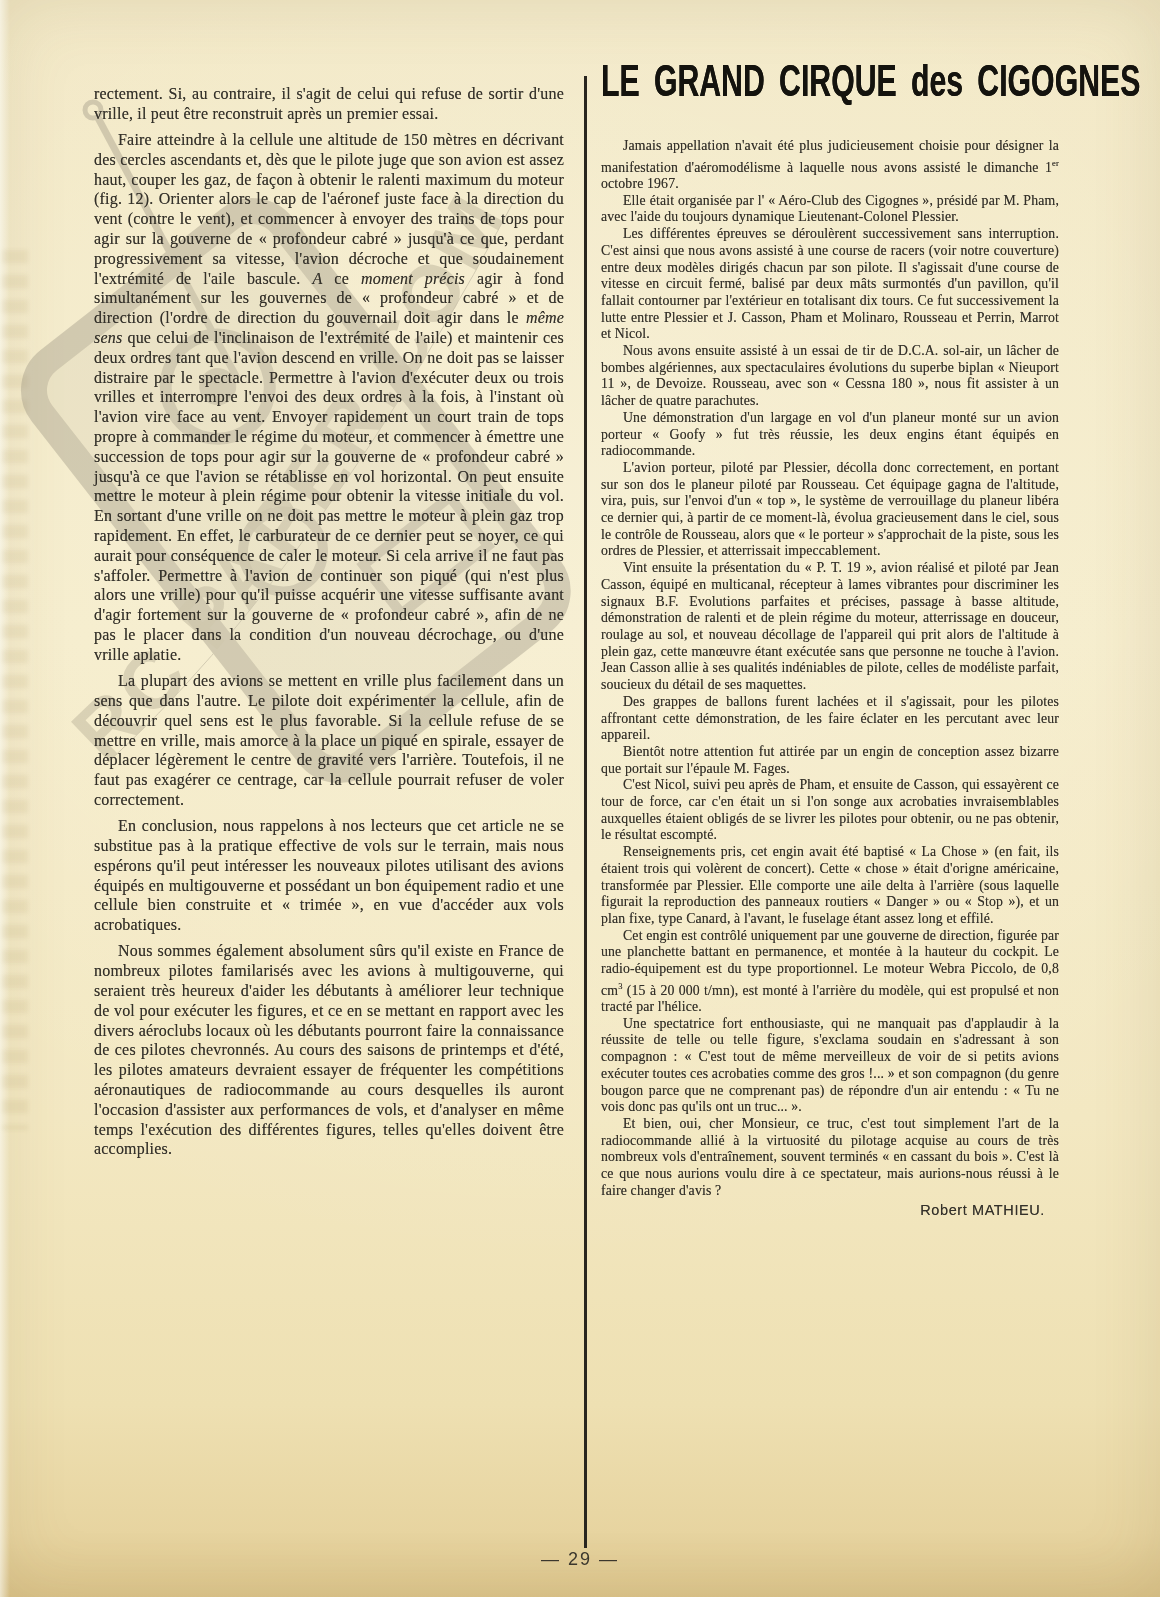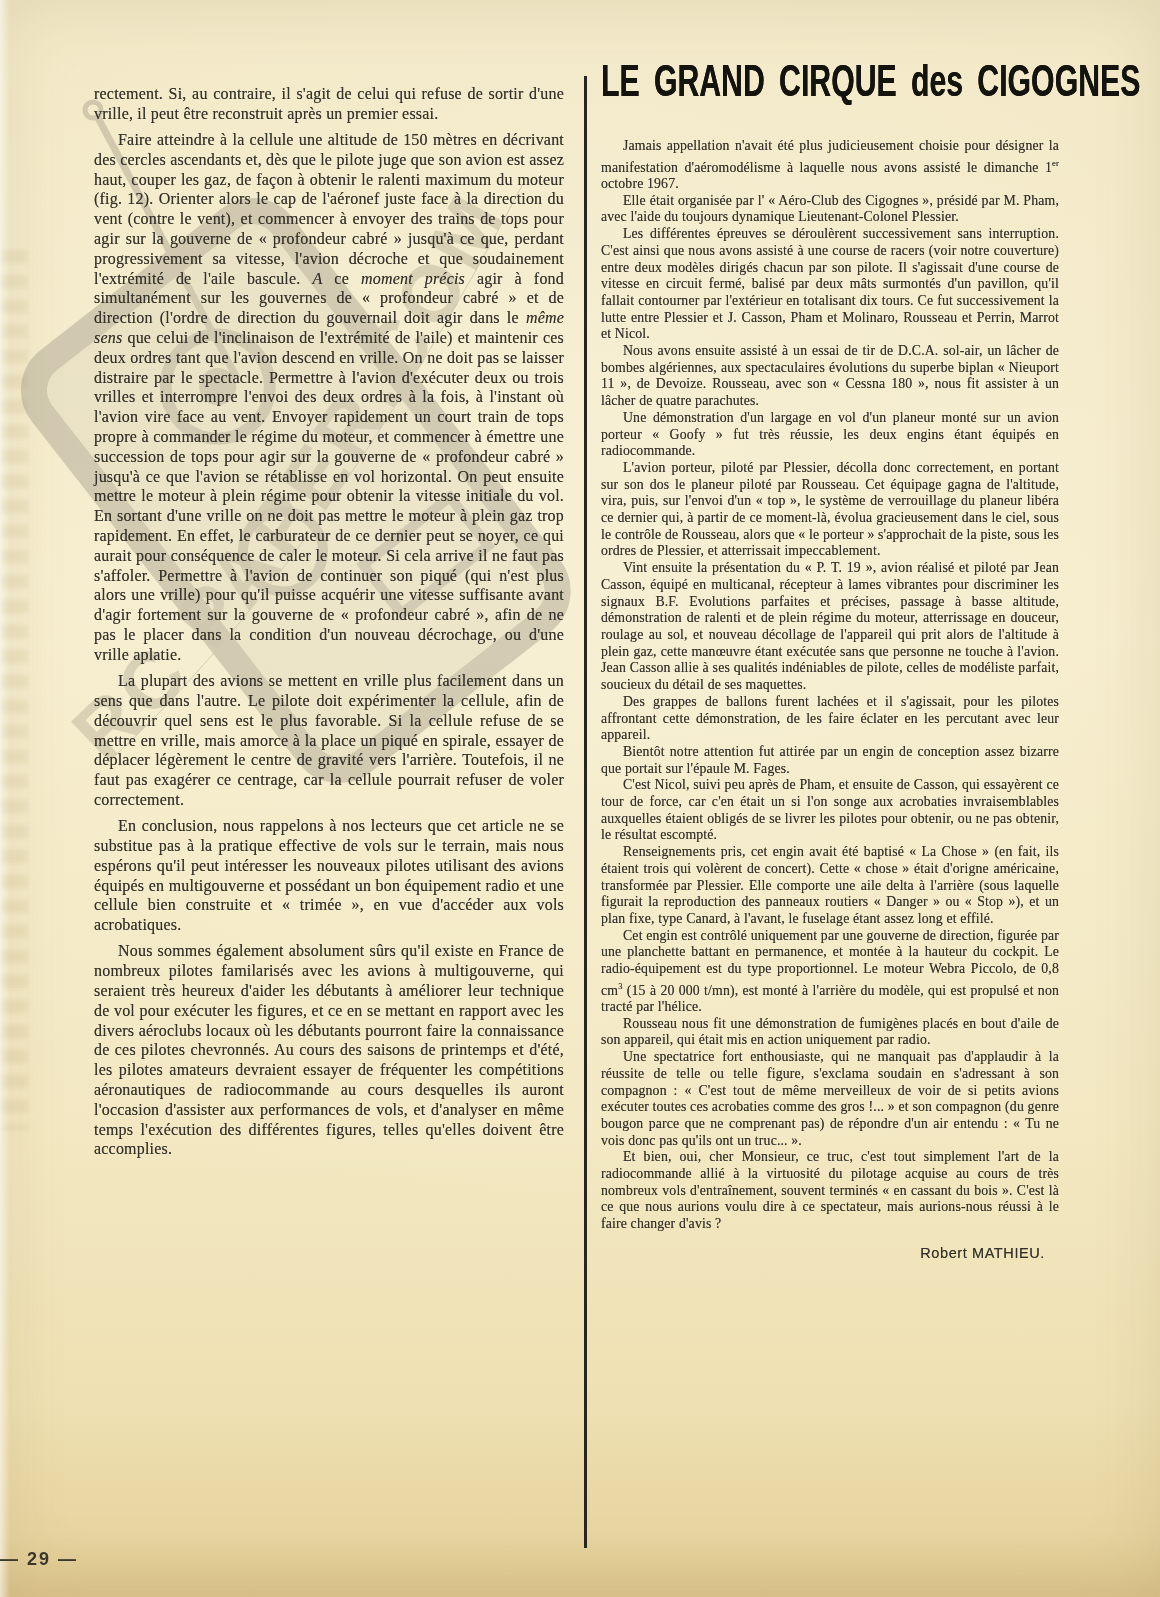--- a/index.html
+++ b/index.html
@@ -33,23 +33,23 @@
   .col.left p{margin-bottom:6.5px;text-indent:24px;}
   .col.left p.lead{text-indent:0;}
   .col.right p{text-indent:22px;}
   .headline{
     margin:0 0 14px 0;height:46px;
     font-size:36px;font-weight:bold;color:#14130e;
     letter-spacing:0;word-spacing:7px;white-space:nowrap;
     transform:scale(0.84,1.25);transform-origin:0 60%;
     text-shadow:0 0 .6px #14130e;
   }
-  .byline{margin-top:12px;text-align:right;padding-right:14px;font-size:14.5px;letter-spacing:.6px;}
-  .page-number{position:absolute;left:0;right:0;top:1549px;text-align:left;
-    font-size:18px;color:#3b372d;letter-spacing:2px;font-weight:bold;}
+  .byline{margin-top:3px;text-align:right;padding-right:14px;font-size:14.5px;letter-spacing:.6px;}
+  .page-number{position:absolute;left:0;right:0;top:1549px;text-align:center;
+    font-size:18px;color:#3b372d;letter-spacing:2px;}
   sup{font-size:.62em;}
   i{font-style:italic;}
 </style>
 </head>
 <body>
 
 <div class="page">
 
   <div class="edge-ghost"></div>
 
@@ -88,21 +88,20 @@
     <p>Les différentes épreuves se déroulèrent successivement sans interruption. C'est ainsi que nous avons assisté à une course de racers (voir notre couverture) entre deux modèles dirigés chacun par son pilote. Il s'agissait d'une course de vitesse en circuit fermé, balisé par deux mâts surmontés d'un pavillon, qu'il fallait contourner par l'extérieur en totalisant dix tours. Ce fut successivement la lutte entre Plessier et J. Casson, Pham et Molinaro, Rousseau et Perrin, Marrot et Nicol.</p>
     <p>Nous avons ensuite assisté à un essai de tir de D.C.A. sol-air, un lâcher de bombes algériennes, aux spectaculaires évolutions du superbe biplan « Nieuport 11 », de Devoize. Rousseau, avec son « Cessna 180 », nous fit assister à un lâcher de quatre parachutes.</p>
     <p>Une démonstration d'un largage en vol d'un planeur monté sur un avion porteur « Goofy » fut très réussie, les deux engins étant équipés en radiocommande.</p>
     <p>L'avion porteur, piloté par Plessier, décolla donc correctement, en portant sur son dos le planeur piloté par Rousseau. Cet équipage gagna de l'altitude, vira, puis, sur l'envoi d'un « top », le système de verrouillage du planeur libéra ce dernier qui, à partir de ce moment-là, évolua gracieusement dans le ciel, sous le contrôle de Rousseau, alors que « le porteur » s'approchait de la piste, sous les ordres de Plessier, et atterrissait impeccablement.</p>
     <p>Vint ensuite la présentation du « P. T. 19 », avion réalisé et piloté par Jean Casson, équipé en multicanal, récepteur à lames vibrantes pour discriminer les signaux B.F. Evolutions parfaites et précises, passage à basse altitude, démonstration de ralenti et de plein régime du moteur, atterrissage en douceur, roulage au sol, et nouveau décollage de l'appareil qui prit alors de l'altitude à plein gaz, cette manœuvre étant exécutée sans que personne ne touche à l'avion. Jean Casson allie à ses qualités indéniables de pilote, celles de modéliste parfait, soucieux du détail de ses maquettes.</p>
     <p>Des grappes de ballons furent lachées et il s'agissait, pour les pilotes affrontant cette démonstration, de les faire éclater en les percutant avec leur appareil.</p>
     <p>Bientôt notre attention fut attirée par un engin de conception assez bizarre que portait sur l'épaule M. Fages.</p>
     <p>C'est Nicol, suivi peu après de Pham, et ensuite de Casson, qui essayèrent ce tour de force, car c'en était un si l'on songe aux acrobaties invraisemblables auxquelles étaient obligés de se livrer les pilotes pour obtenir, ou ne pas obtenir, le résultat escompté.</p>
     <p>Renseignements pris, cet engin avait été baptisé « La Chose » (en fait, ils étaient trois qui volèrent de concert). Cette « chose » était d'origne américaine, transformée par Plessier. Elle comporte une aile delta à l'arrière (sous laquelle figurait la reproduction des panneaux routiers « Danger » ou « Stop »), et un plan fixe, type Canard, à l'avant, le fuselage étant assez long et effilé.</p>
     <p>Cet engin est contrôlé uniquement par une gouverne de direction, figurée par une planchette battant en permanence, et montée à la hauteur du cockpit. Le radio-équipement est du type proportionnel. Le moteur Webra Piccolo, de 0,8 cm<sup>3</sup> (15 à 20 000 t/mn), est monté à l'arrière du modèle, qui est propulsé et non tracté par l'hélice.</p>
-    <p>Rousseau nous fit une démonstration de fumigènes placés en bout d'aile de son appareil, qui était mis en action uniquement par radio.</p>
     <p>Une spectatrice fort enthousiaste, qui ne manquait pas d'applaudir à la réussite de telle ou telle figure, s'exclama soudain en s'adressant à son compagnon : « C'est tout de même merveilleux de voir de si petits avions exécuter toutes ces acrobaties comme des gros !... » et son compagnon (du genre bougon parce que ne comprenant pas) de répondre d'un air entendu : « Tu ne vois donc pas qu'ils ont un truc... ».</p>
     <p>Et bien, oui, cher Monsieur, ce truc, c'est tout simplement l'art de la radiocommande allié à la virtuosité du pilotage acquise au cours de très nombreux vols d'entraînement, souvent terminés « en cassant du bois ». C'est là ce que nous aurions voulu dire à ce spectateur, mais aurions-nous réussi à le faire changer d'avis ?</p>
     <div class="byline">Robert MATHIEU.</div>
   </div>
 
   <div class="page-number">— 29 —</div>
 
 </div>
 
 </body></html>

